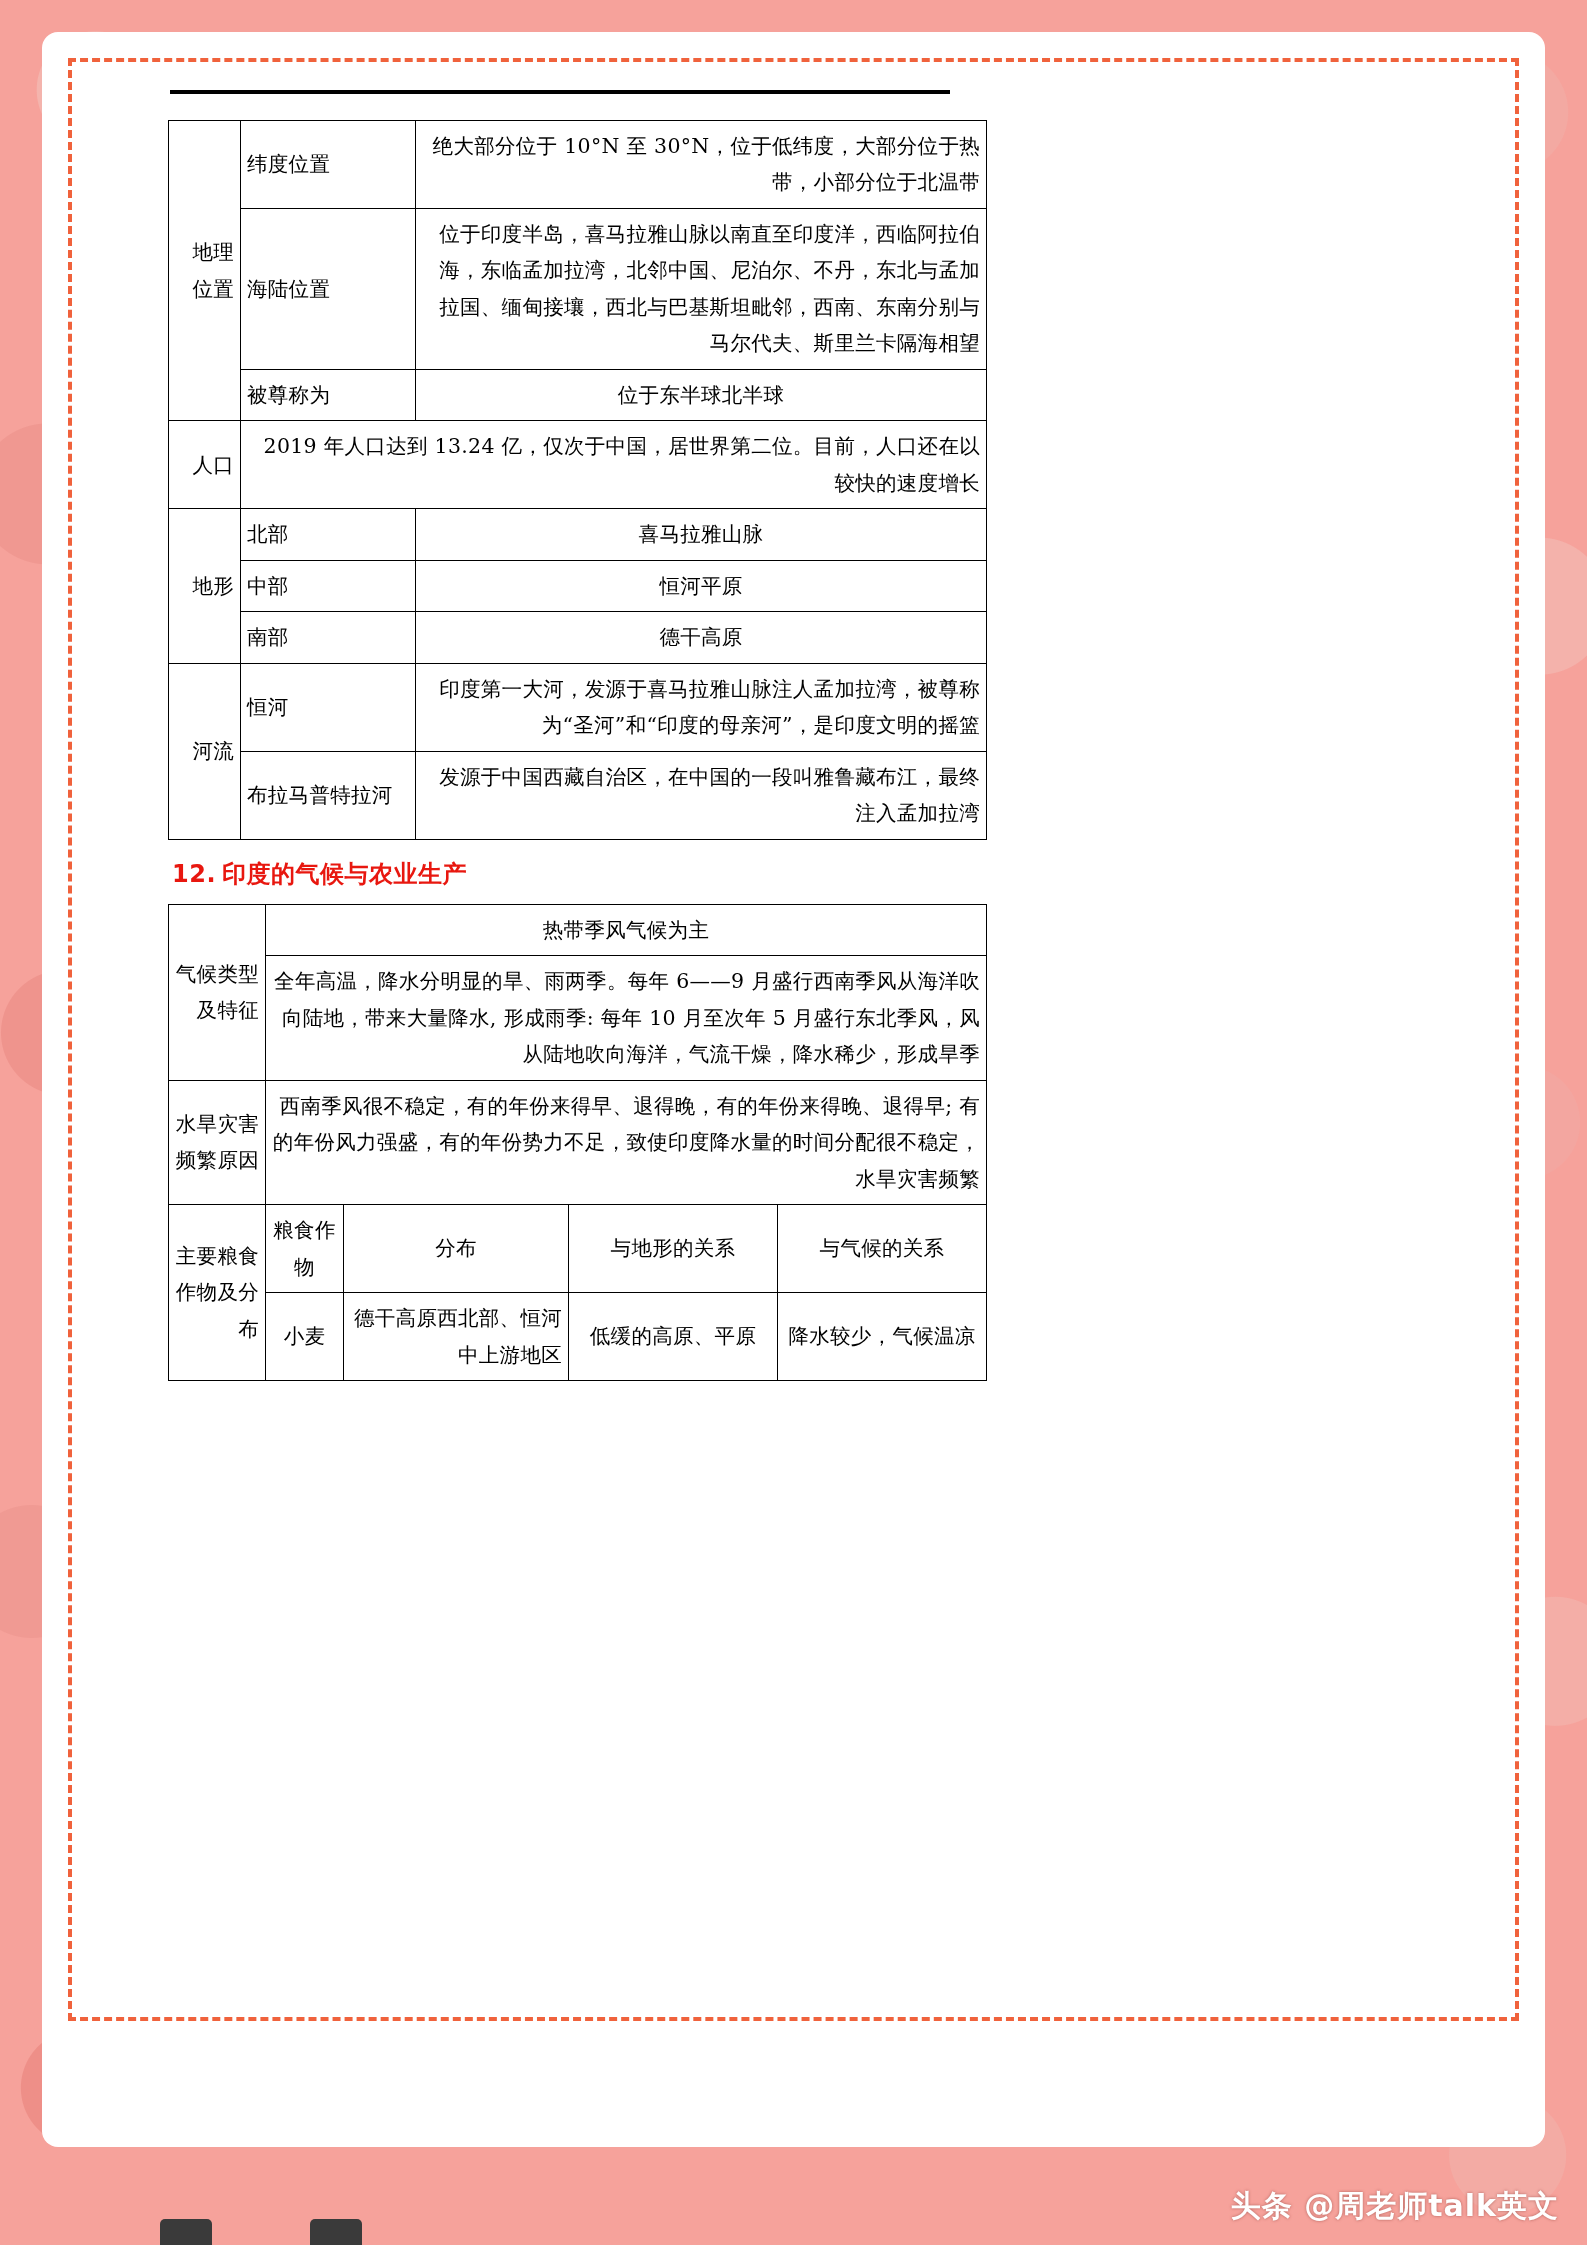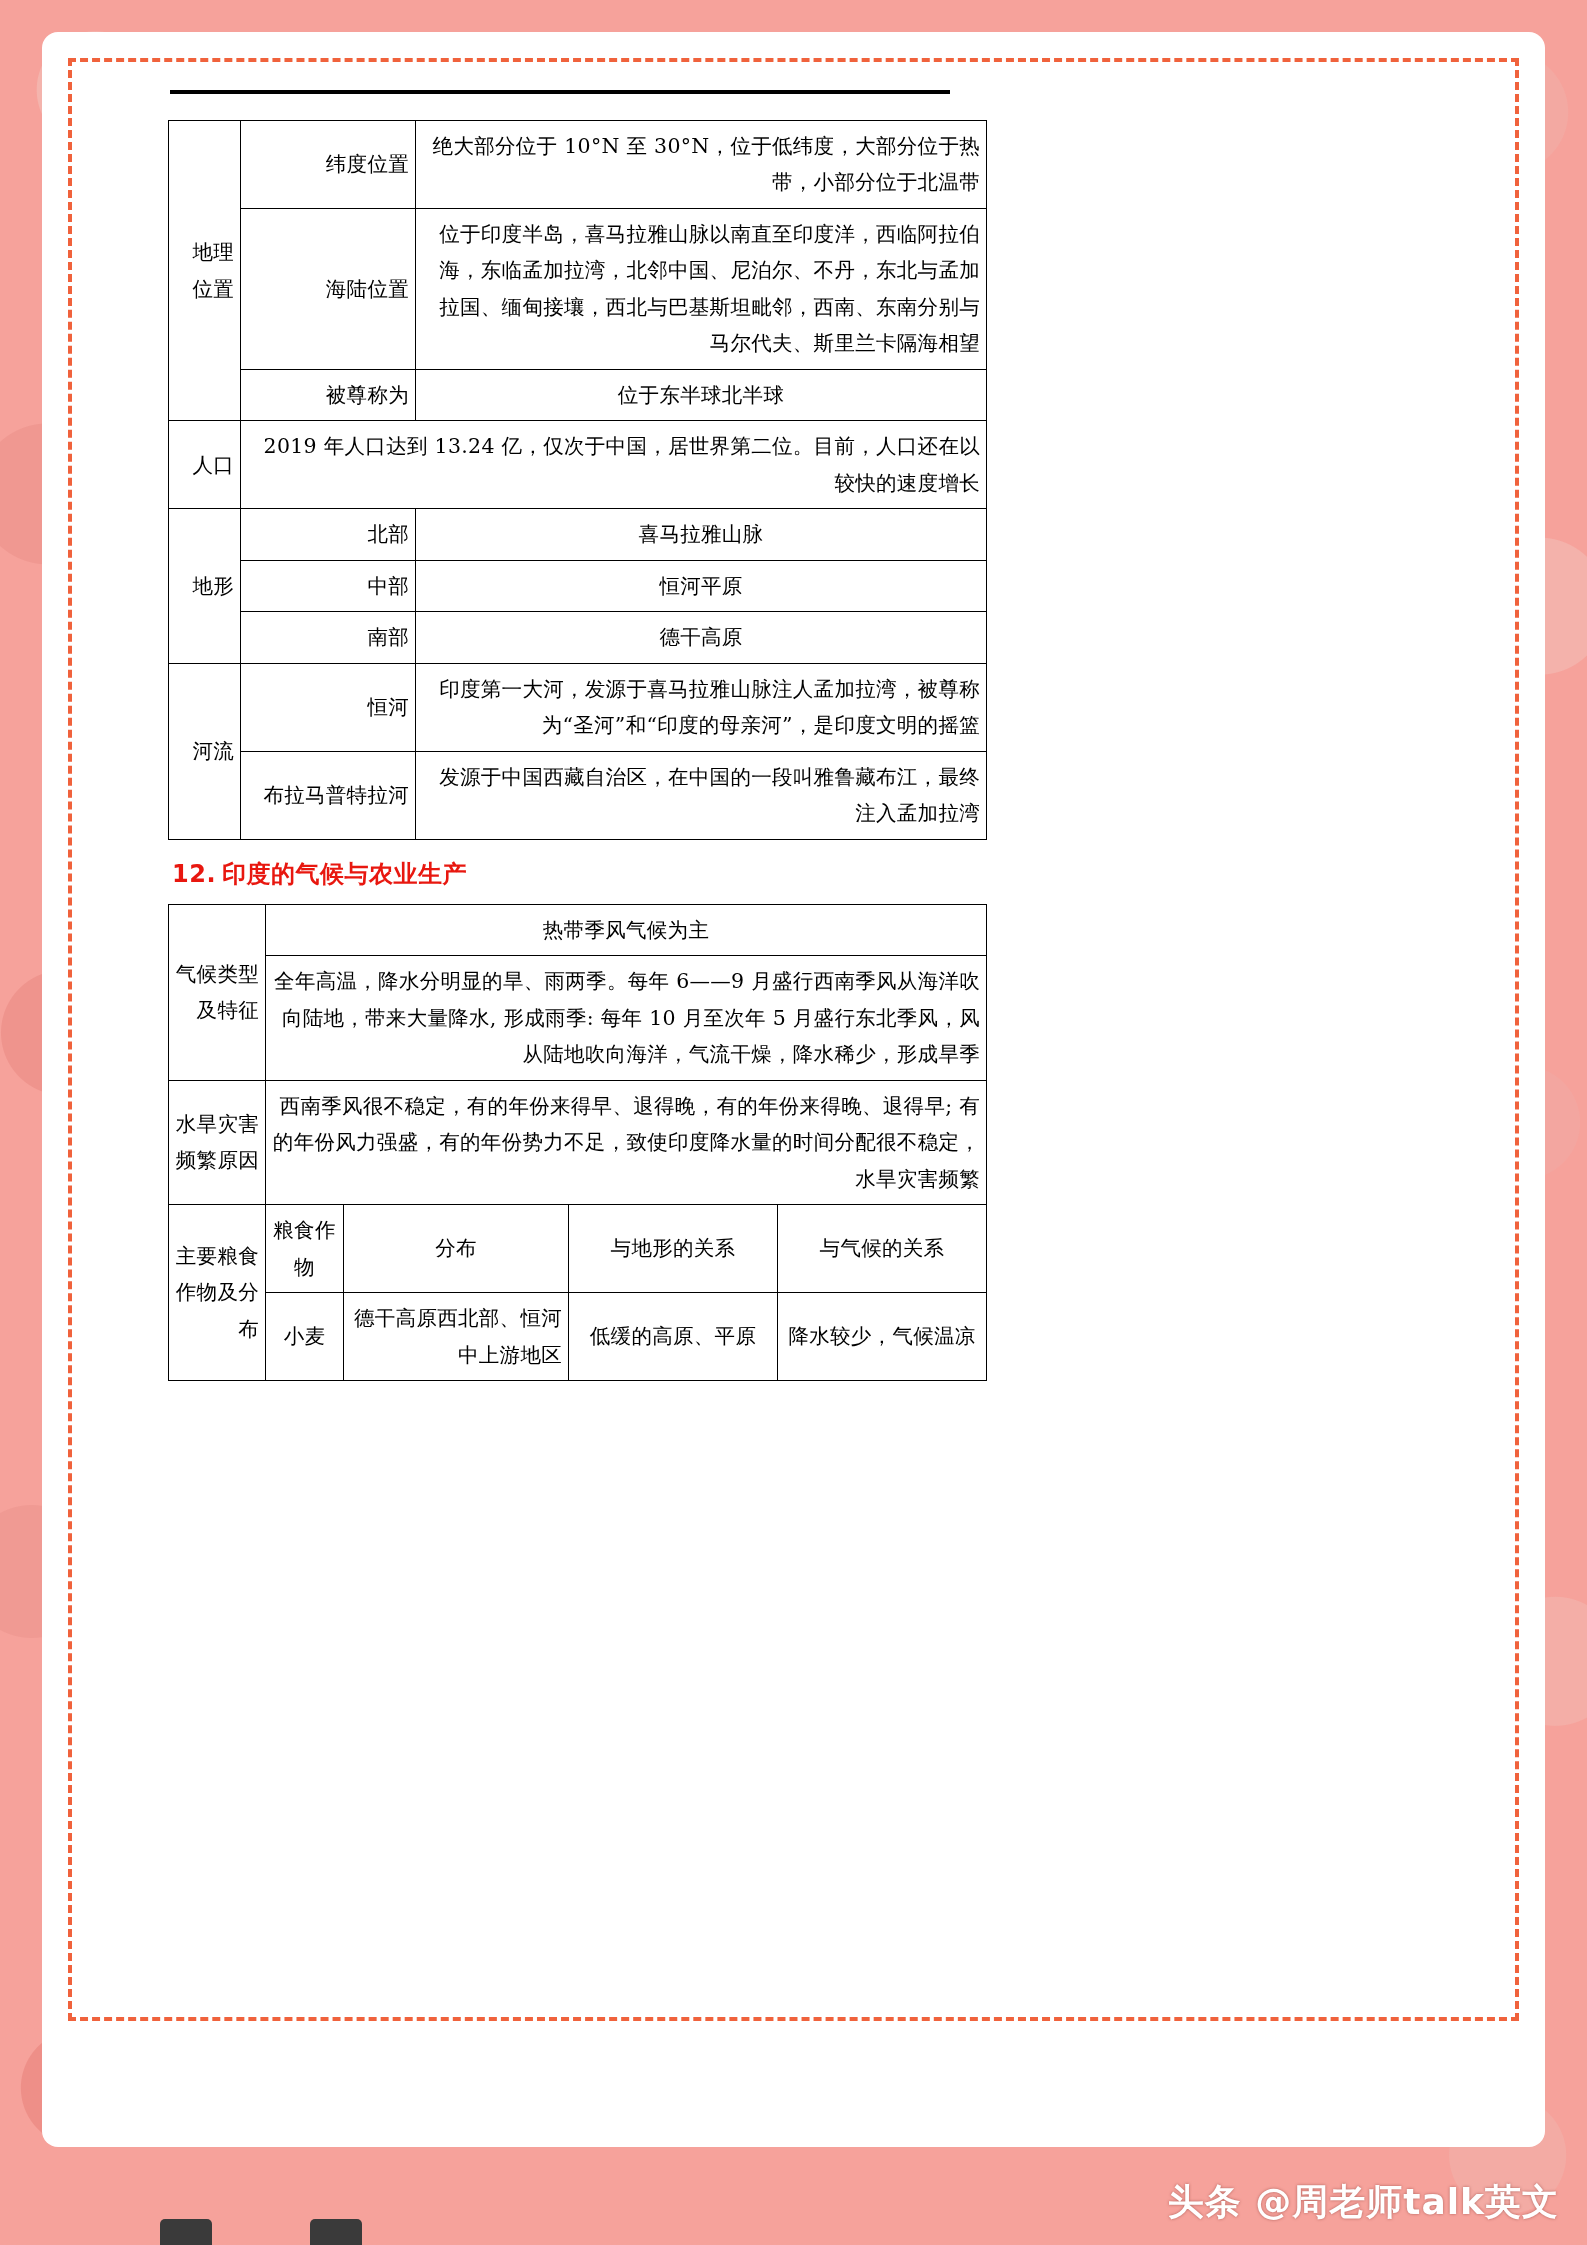--- a/index.html
+++ b/index.html
@@ -87,21 +87,21 @@
   }
   table.doc td {
     border: 1.6px solid #000000;
     padding: 7px 6px 7px 6px;
     font-size: 20.5px;
     line-height: 1.78;
     vertical-align: middle;
     letter-spacing: 0.3px;
   }
   td.label-col   { text-align: right; }
-  td.sub-col     { text-align: right; }
+  td.sub-col     { text-align: left; }
   td.body-left   { text-align: right; }
   td.body-center { text-align: center; }
   td.pad-l       { padding-left: 9px; padding-right: 9px; }
 
   .section-head {
     margin: 18px 0 14px 4px;
     font-family: "DejaVu Sans", "Liberation Sans", sans-serif;
     font-size: 24px;
     font-weight: bold;
     color: #e8170f;
@@ -119,21 +119,21 @@
     color: #e8170f;
     letter-spacing: 0.5px;
   }
 
   
   #watermark {
     position: absolute;
     right: 28px;
     bottom: 18px;
     font-family: "DejaVu Sans", "Liberation Sans", sans-serif;
-    font-size: 36px;
+    font-size: 30px;
     font-weight: bold;
     color: #ffffff;
     text-shadow: 0 0 3px rgba(120,40,35,0.55);
     letter-spacing: 1px;
     white-space: nowrap;
   }
 
   
   .tab {
     position: absolute;

